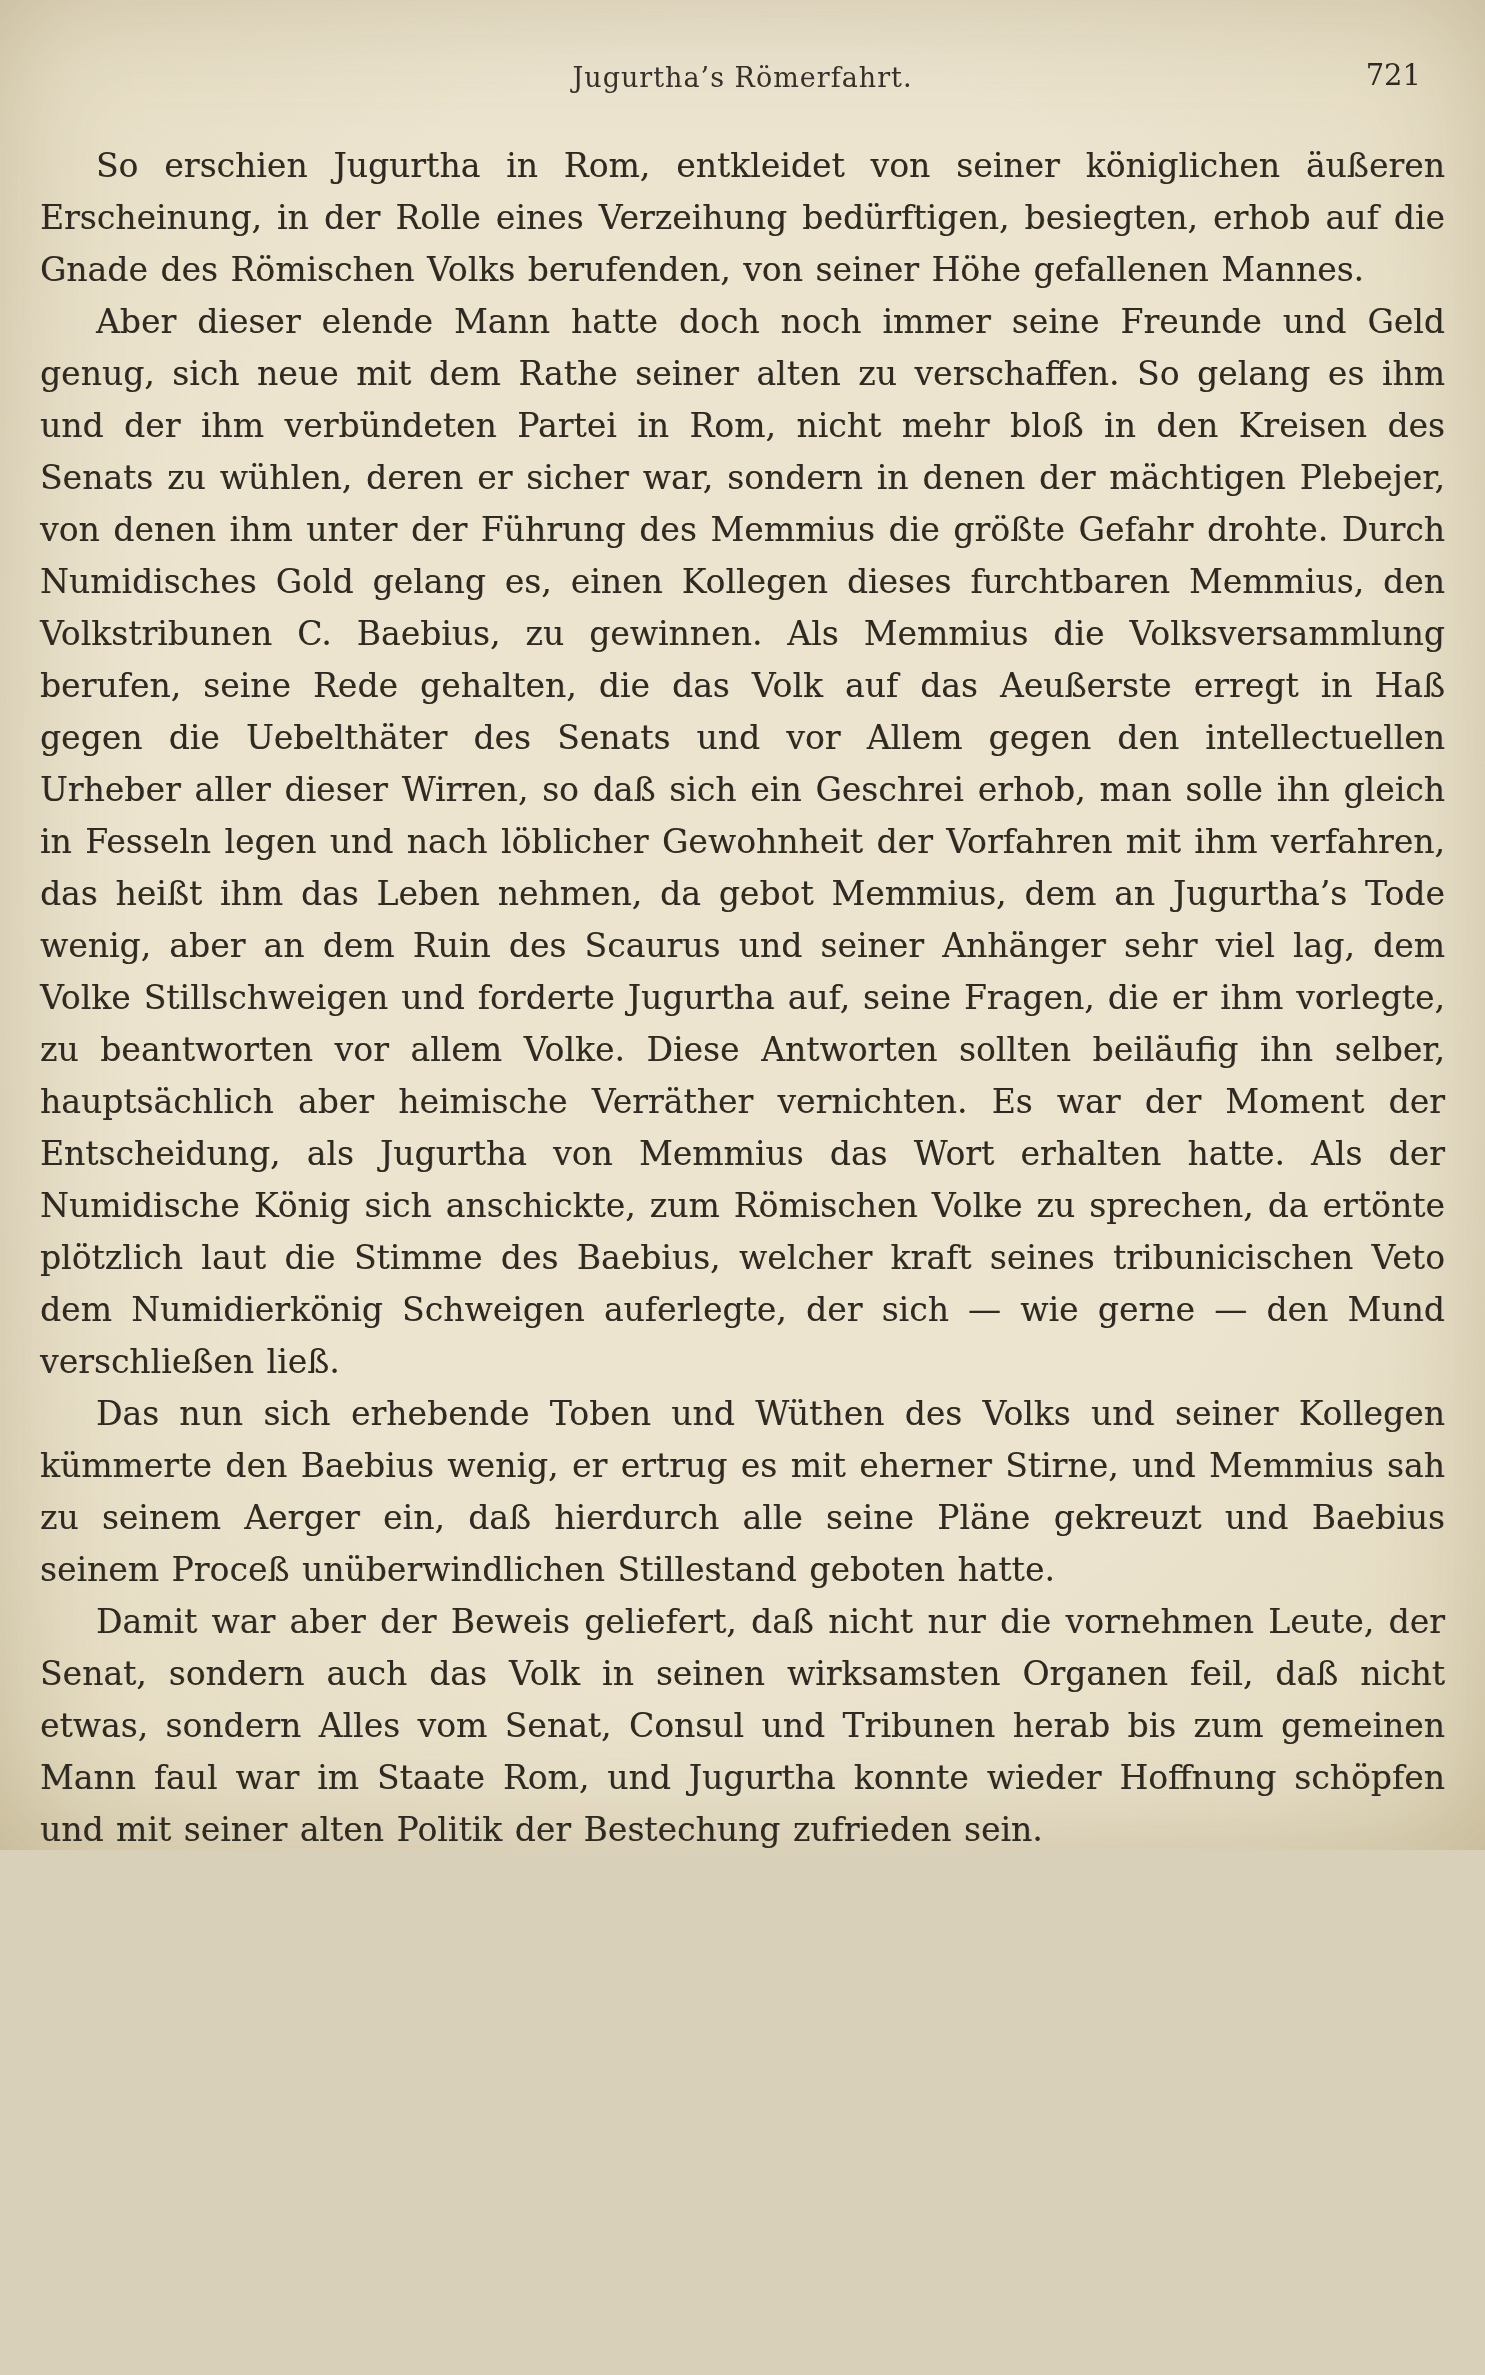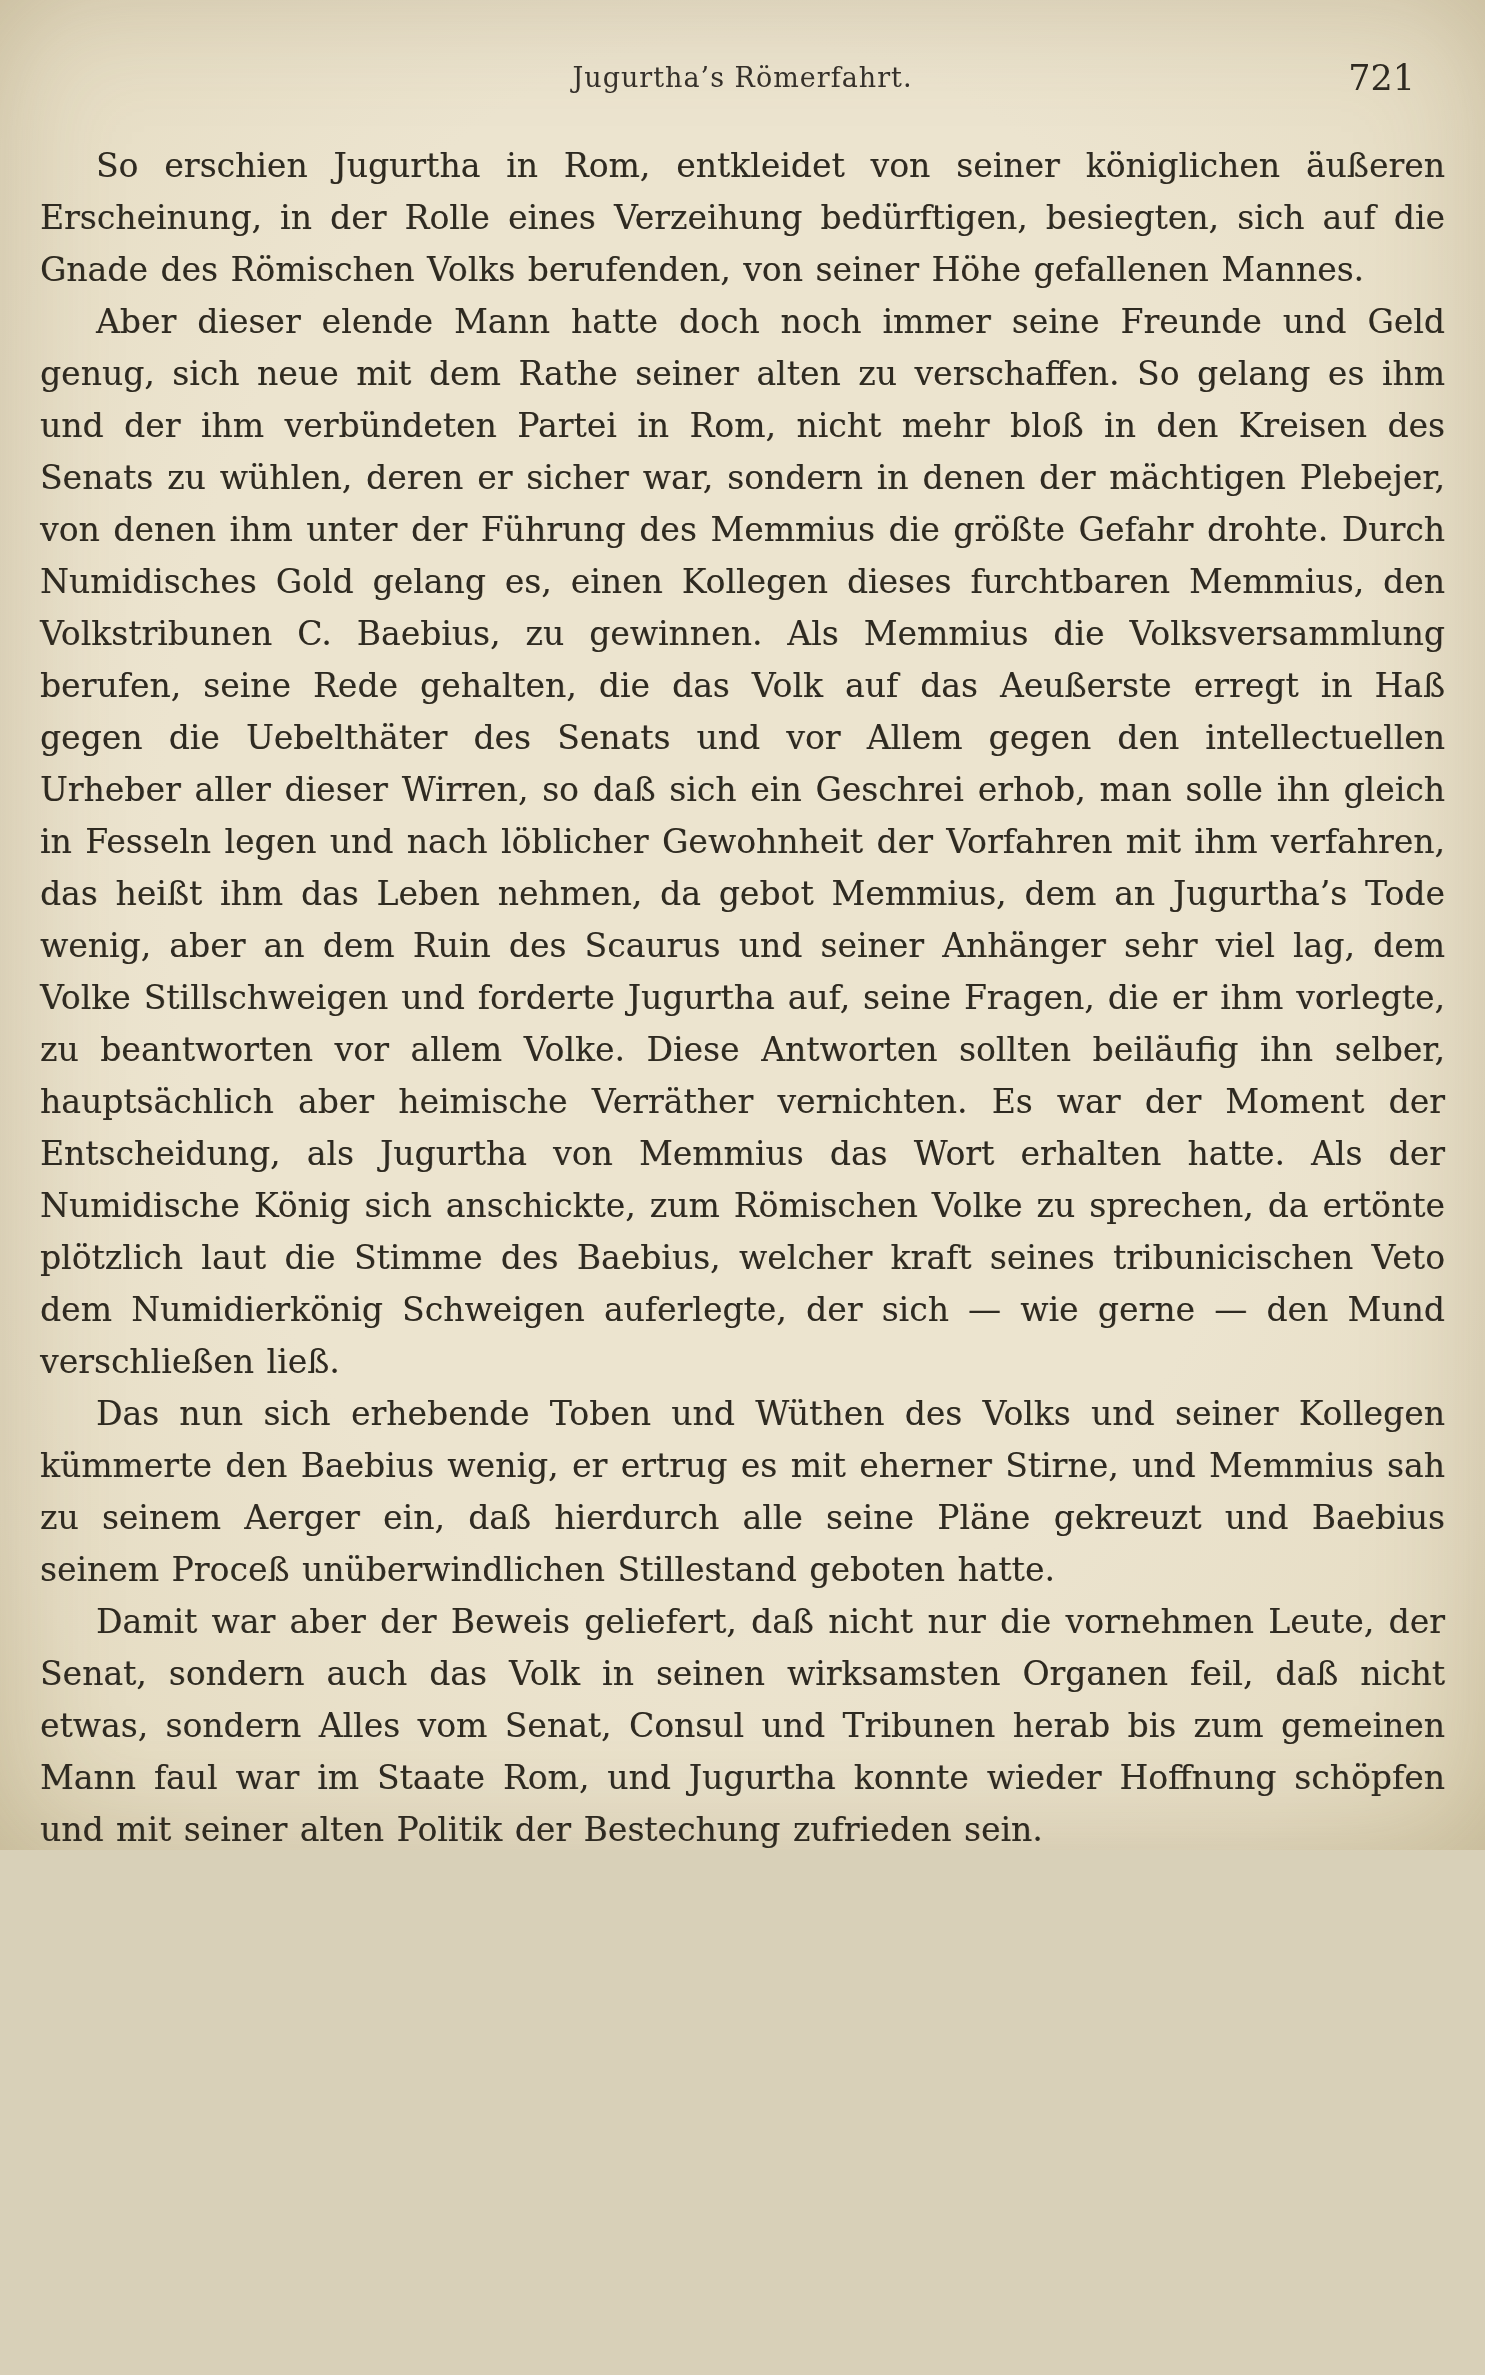--- a/index.html
+++ b/index.html
@@ -26,23 +26,23 @@
     margin-bottom: 26px;
   }
   .running-title {
     text-align: center;
     font-size: 27px;
     letter-spacing: 1px;
     color: #35302a;
   }
   .page-number {
     position: absolute;
-    right: 30px;
+    right: 24px;
     top: -4px;
-    font-size: 35px;
+    font-size: 29px;
     color: #2e2a21;
   }
   .body-text {
     font-size: 33px;
     line-height: 52px;
     text-align: justify;
     text-shadow: 0.4px 0.4px 0 rgba(45,35,20,0.35);
     word-spacing: 2px;
   }
   .body-text p {
@@ -74,21 +74,21 @@
 <body>
 
 <div class="page">
 
   <div class="page-header">
     <div class="running-title">Jugurtha’s Römerfahrt.</div>
     <div class="page-number">721</div>
   </div>
 
   <div class="body-text">
-    <p>So erschien Jugurtha in Rom, entkleidet von seiner königlichen äußeren Erscheinung, in der Rolle eines Verzeihung bedürftigen, besiegten, sich auf die Gnade des Römischen Volks berufenden, von seiner Höhe gefallenen Mannes.</p>
+    <p>So erschien Jugurtha in Rom, entkleidet von seiner königlichen äußeren Erscheinung, in der Rolle eines Verzeihung bedürftigen, besiegten, erhob auf die Gnade des Römischen Volks berufenden, von seiner Höhe gefallenen Mannes.</p>
     <p>Aber dieser elende Mann hatte doch noch immer seine Freunde und Geld genug, sich neue mit dem Rathe seiner alten zu verschaffen. So gelang es ihm und der ihm verbündeten Partei in Rom, nicht mehr bloß in den Kreisen des Senats zu wühlen, deren er sicher war, sondern in denen der mächtigen Plebejer, von denen ihm unter der Führung des Memmius die größte Gefahr drohte. Durch Numidisches Gold gelang es, einen Kollegen dieses furchtbaren Memmius, den Volkstribunen C. Baebius, zu gewinnen. Als Memmius die Volksversammlung berufen, seine Rede gehalten, die das Volk auf das Aeußerste erregt in Haß gegen die Uebelthäter des Senats und vor Allem gegen den intellectuellen Urheber aller dieser Wirren, so daß sich ein Geschrei erhob, man solle ihn gleich in Fesseln legen und nach löblicher Gewohnheit der Vorfahren mit ihm verfahren, das heißt ihm das Leben nehmen, da gebot Memmius, dem an Jugurtha’s Tode wenig, aber an dem Ruin des Scaurus und seiner Anhänger sehr viel lag, dem Volke Stillschweigen und forderte Jugurtha auf, seine Fragen, die er ihm vorlegte, zu beantworten vor allem Volke. Diese Antworten sollten beiläufig ihn selber, hauptsächlich aber heimische Verräther vernichten. Es war der Moment der Entscheidung, als Jugurtha von Memmius das Wort erhalten hatte. Als der Numidische König sich anschickte, zum Römischen Volke zu sprechen, da ertönte plötzlich laut die Stimme des Baebius, welcher kraft seines tribunicischen Veto dem Numidierkönig Schweigen auferlegte, der sich — wie gerne — den Mund verschließen ließ.</p>
     <p>Das nun sich erhebende Toben und Wüthen des Volks und seiner Kollegen kümmerte den Baebius wenig, er ertrug es mit eherner Stirne, und Memmius sah zu seinem Aerger ein, daß hierdurch alle seine Pläne gekreuzt und Baebius seinem Proceß unüberwindlichen Stillestand geboten hatte.</p>
     <p>Damit war aber der Beweis geliefert, daß nicht nur die vornehmen Leute, der Senat, sondern auch das Volk in seinen wirksamsten Organen feil, daß nicht etwas, sondern Alles vom Senat, Consul und Tribunen herab bis zum gemeinen Mann faul war im Staate Rom, und Jugurtha konnte wieder Hoffnung schöpfen und mit seiner alten Politik der Bestechung zufrieden sein.</p>
   </div>
 
   <div class="page-footer">
     <div class="sheet-number">49</div>
     <div class="signature-mark">B. 2.</div>
   </div>
 

